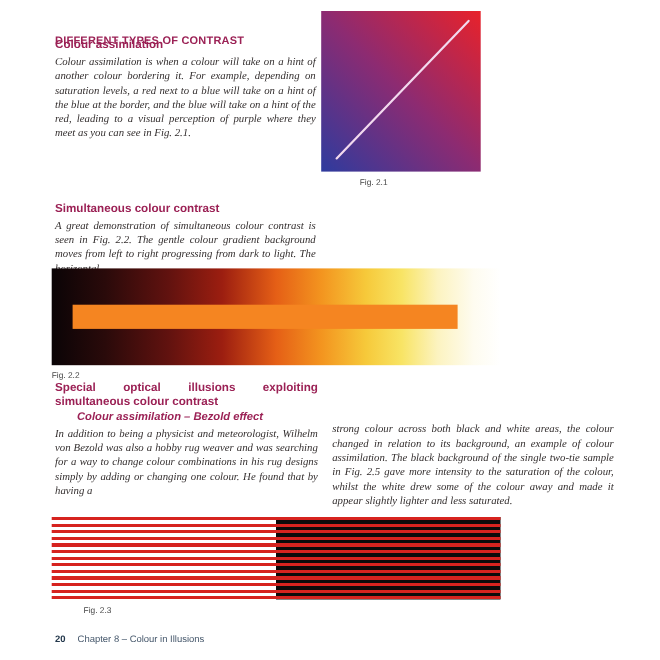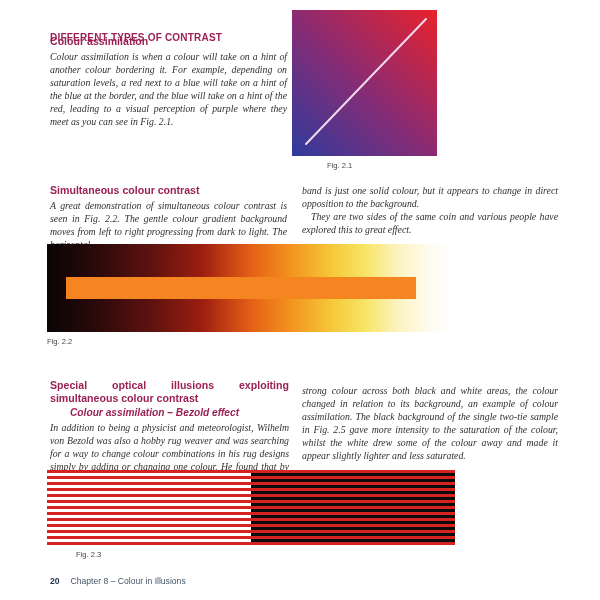--- a/index.html
+++ b/index.html
@@ -15,21 +15,21 @@
   .col h2 { font-family:"Liberation Sans", sans-serif; font-weight:bold;
     font-size:10.6px; line-height:13px; color:var(--heading, #9b2155); margin-bottom:2px; }
   .col h3 { font-family:Liberation Sans, sans-serif; font-weight:bold; font-style:italic;
     font-size:10.2px; line-height:12px; color:var(--heading, #9b2155); margin-bottom:2px;margin-left:20px; }
   .col p { margin:0;font-style:italic; }
   .indent { text-indent:9px; }
 
   .sec1-left  { left:50px;  top:35px;  width:237px; }
   .sec2-left  { left:50px;  top:184px; width:237px; }
   .sec2-right { left:302px; top:184px; width:256px; }
-  .sec3-left  { left:50px;  top:379px; width:239px; }
+  .sec3-left  { left:50px;  top:346px; width:239px; }
   .sec3-right { left:302px; top:384px; width:256px; }
 
   .caption { position:absolute; font-family:"Liberation Sans", sans-serif;
     font-size:7.6px; color:var(--caption, #474747); }
 
   .fig1 { position:absolute; left:292px; top:10px; width:145px; height:146px;
     background:linear-gradient(45deg, var(--f1-gradient)); }
   .fig1 svg { position:absolute; inset:0; width:100%; height:100%; }
   .cap1 { left:292px; top:161px;margin-left:35px; }
 
@@ -66,24 +66,20 @@
 
   <div class="col sec1-left">
     <h2>Colour assimilation</h2>
     <p>Colour assimilation is when a colour will take on a hint of another colour bordering it. For example, depending on saturation levels, a red next to a blue will take on a hint of the blue at the border, and the blue will take on a hint of the red, leading to a visual perception of purple where they meet as you can see in Fig. 2.1.</p>
   </div>
 
   <div class="col sec2-left">
     <h2>Simultaneous colour contrast</h2>
     <p>A great demonstration of simultaneous colour contrast is seen in Fig. 2.2. The gentle colour gradient background moves from left to right progressing from dark to light. The horizontal</p>
   </div>
-  <div class="col sec2-right">
-    <p>band is just one solid colour, but it appears to change in direct opposition to the background.</p>
-    <p class="indent">They are two sides of the same coin and various people have explored this to great effect.</p>
-  </div>
 
   <div class="fig2">
     <div class="fig2-bar"></div>
   </div>
   <div class="caption cap2">Fig. 2.2</div>
 
   <div class="col sec3-left">
     <h2>Special optical illusions exploiting simultaneous colour contrast</h2>
     <h3>Colour assimilation – Bezold effect</h3>
     <p>In addition to being a physicist and meteorologist, Wilhelm von Bezold was also a hobby rug weaver and was searching for a way to change colour combinations in his rug designs simply by adding or changing one colour. He found that by having a</p>

